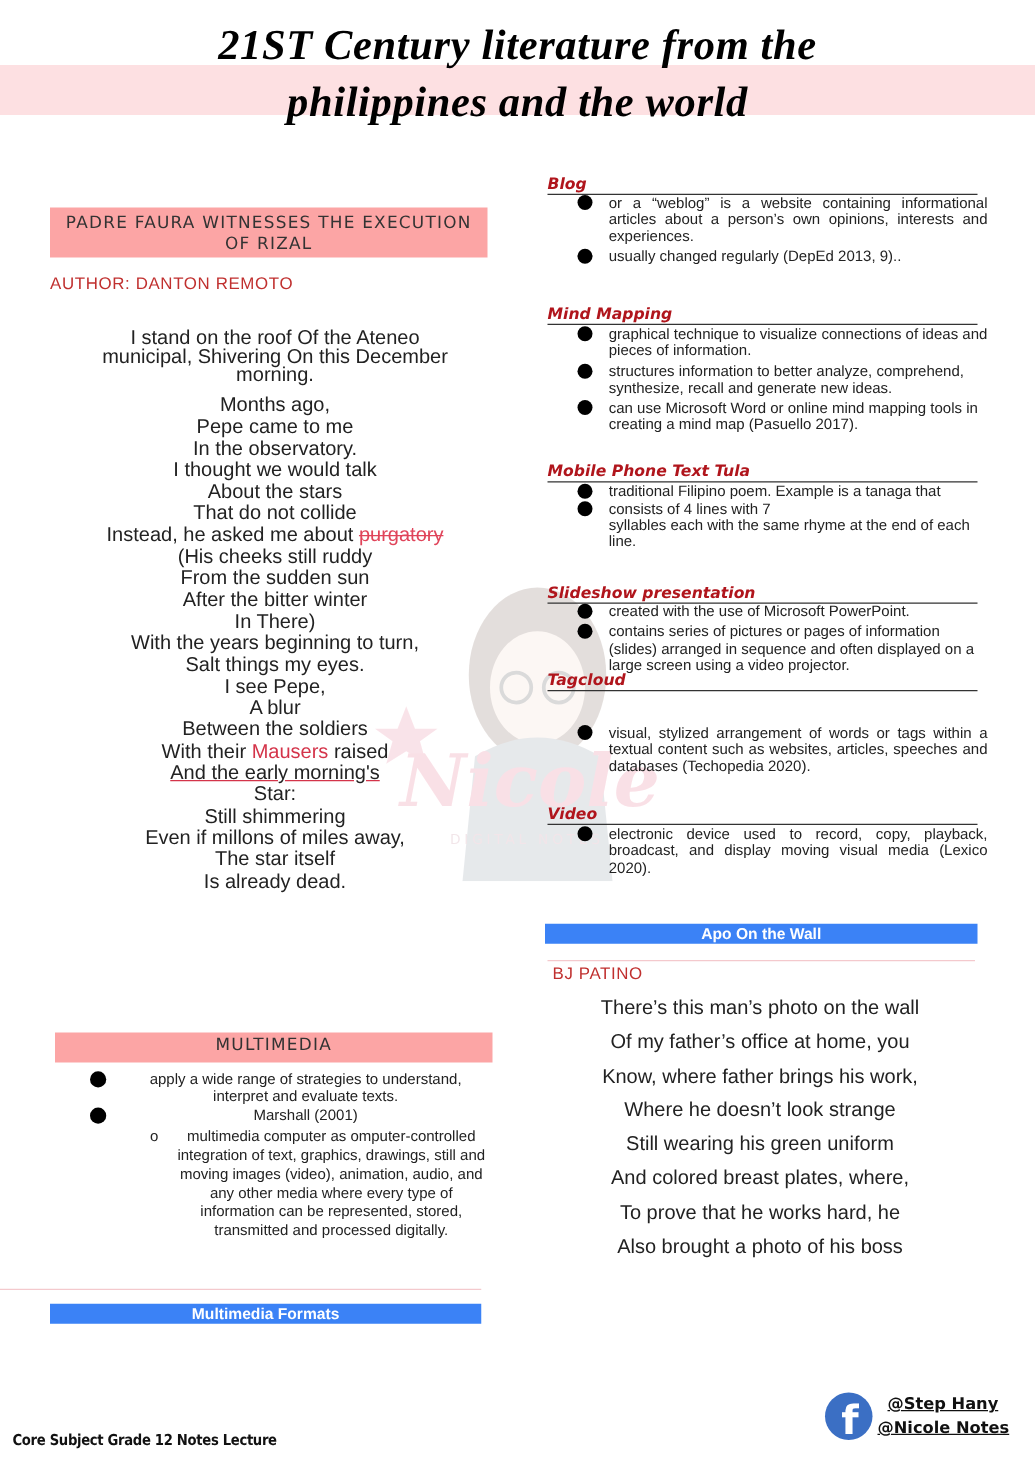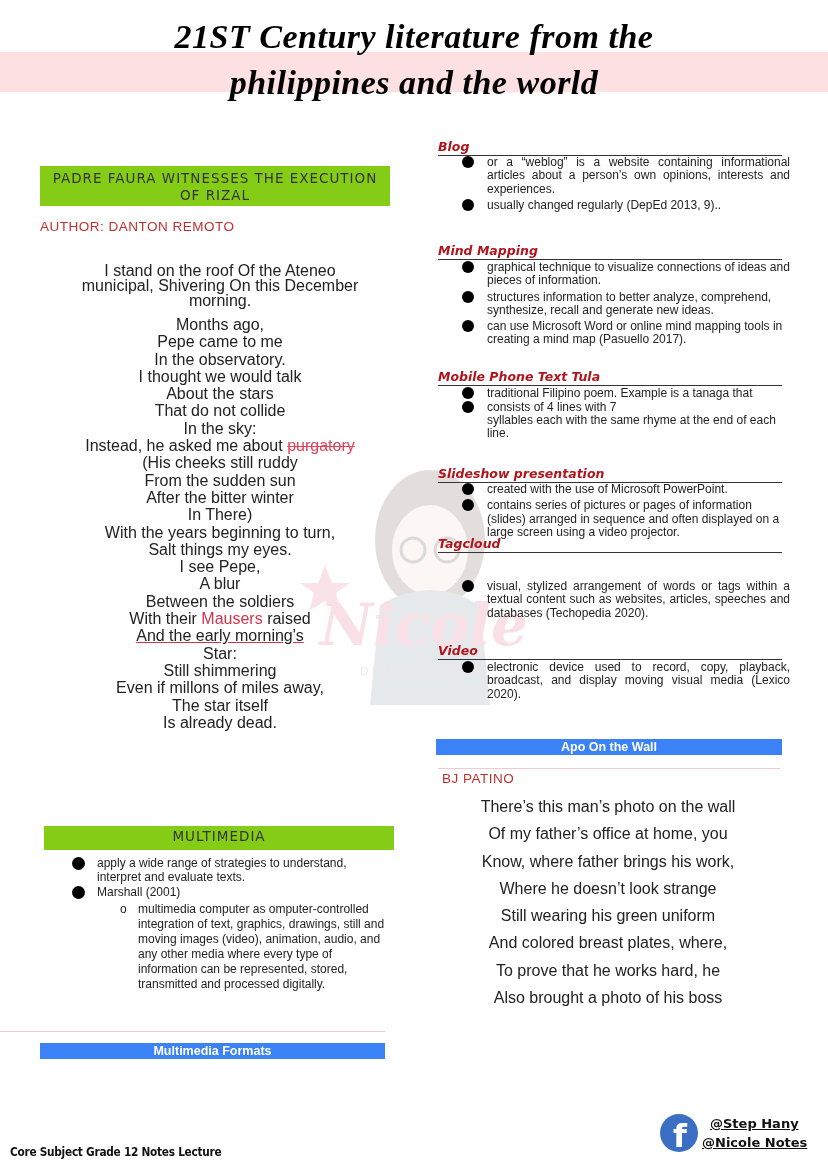--- a/index.html
+++ b/index.html
@@ -4,42 +4,42 @@
 <style>
   * { box-sizing: border-box; margin: 0; padding: 0; }
   html, body { width: 828px; height: 1171px; background: #ffffff; overflow: hidden; }
   body { position: relative; font-family: "Liberation Sans", sans-serif; color: #222; }
 
   .title-band { position: absolute; left: 0; top: 52px; width: 828px; height: 40px; background: #fde0e2; }
   .title { position: absolute; left: 0; top: 14px; width: 828px; text-align: center;
            font-family: Liberation Serif, serif; font-style: italic; font-weight: bold;
            font-size: 34px; line-height: 46px; color: #000; letter-spacing: 0.5px; }
 
-  .pink-box { position: absolute; background: #84cc16; color: #333; text-align: center;
+  .pink-box { position: absolute; background: #fca5a5; color: #333; text-align: center;
               font-family: "DejaVu Sans", sans-serif; font-size: 13.5px; letter-spacing: 1px; line-height: 17px; }
 
   .author { position: absolute; color: #c0302f; font-size: 13.5px; letter-spacing: 0.5px; }
 
   .poem { position: absolute; text-align: center; font-size: 16px; color: #222; }
   .poem .line { display: block; white-space: nowrap; }
   .strike { color: #e0445a; text-decoration: line-through; }
   .red { color: #d4344a; }
   .underline-red { text-decoration: underline; text-decoration-color: #d4344a; }
 
   .sec-head { position: absolute; left: 438px; width: 344px; border-bottom: 1.5px solid #333;
               font-family: "DejaVu Sans", sans-serif; font-weight: bold; font-style: italic;
               font-size: 12.5px; color: #b0151c; line-height: 16px; }
   .blist { position: absolute; left: 462px; width: 328px; font-size: 12px; line-height: 13.3px; color: #222; }
   .blist .item { position: relative; padding-left: 25px; text-align: justify; margin-bottom: 3px; }
   .blist .bullet { position: absolute; left: 0; top: 0; width: 12px; height: 12px; border-radius: 50%; background: #000; }
   .blist .cont { padding-left: 25px; margin-top: -2px; }
 
   .red-bar { position: absolute; background: #3b82f6; color: #fff; font-weight: bold; font-size: 12.5px; text-align: center; line-height: 16px; }
 
-  .mm-list { position: absolute; left: 72px; width: 320px; font-size: 12px; line-height: 13.5px; color: #222; }
+  .mm-list { position: absolute; left: 72px; width: 320px; font-size: 12px; line-height: 13.5px; color: #222; text-align: center; }
   .mm-list .item { position: relative; padding-left: 25px; margin-bottom: 2px; }
   .mm-list .bullet { position: absolute; left: 0; top: 0; width: 13px; height: 13px; border-radius: 50%; background: #000; }
   .mm-list .sub { position: relative; padding-left: 66px; }
   .mm-list .sub-marker { position: absolute; left: 48px; top: 0; }
 
   .footer-left { position: absolute; left: 10px; top: 1145px; font-family: "DejaVu Sans", sans-serif; font-weight: bold;
                  font-size: 12px; color: #111; letter-spacing: -0.3px; transform: scaleX(0.88); transform-origin: left; }
   .fb-icon { position: absolute; left: 660px; top: 1114px; width: 38px; height: 38px; border-radius: 50%; background: #3b6fc4; }
   .fb-icon span { position: absolute; left: 13px; top: 3px; font-family: "DejaVu Sans", sans-serif; font-weight: bold; font-size: 32px; color: #fff; line-height: 38px; }
   .handle { position: absolute; font-family: "DejaVu Sans", sans-serif; font-weight: bold; font-size: 13px; color: #111; text-decoration: underline; }
@@ -80,21 +80,20 @@
   <span class="line">morning.</span>
 </div>
 
 <div class="poem" style="left:60px; top:316px; width:320px; line-height:17.3px;">
   <span class="line">Months ago,</span>
   <span class="line">Pepe came to me</span>
   <span class="line">In the observatory.</span>
   <span class="line">I thought we would talk</span>
   <span class="line">About the stars</span>
   <span class="line">That do not collide</span>
-  <span class="line">In the sky:</span>
   <span class="line"><span>Instead, he asked me about</span> <span class="strike">purgatory</span></span>
   <span class="line">(His cheeks still ruddy</span>
   <span class="line">From the sudden sun</span>
   <span class="line">After the bitter winter</span>
   <span class="line">In There)</span>
   <span class="line">With the years beginning to turn,</span>
   <span class="line">Salt things my eyes.</span>
   <span class="line">I see Pepe,</span>
   <span class="line">A blur</span>
   <span class="line">Between the soldiers</span>

